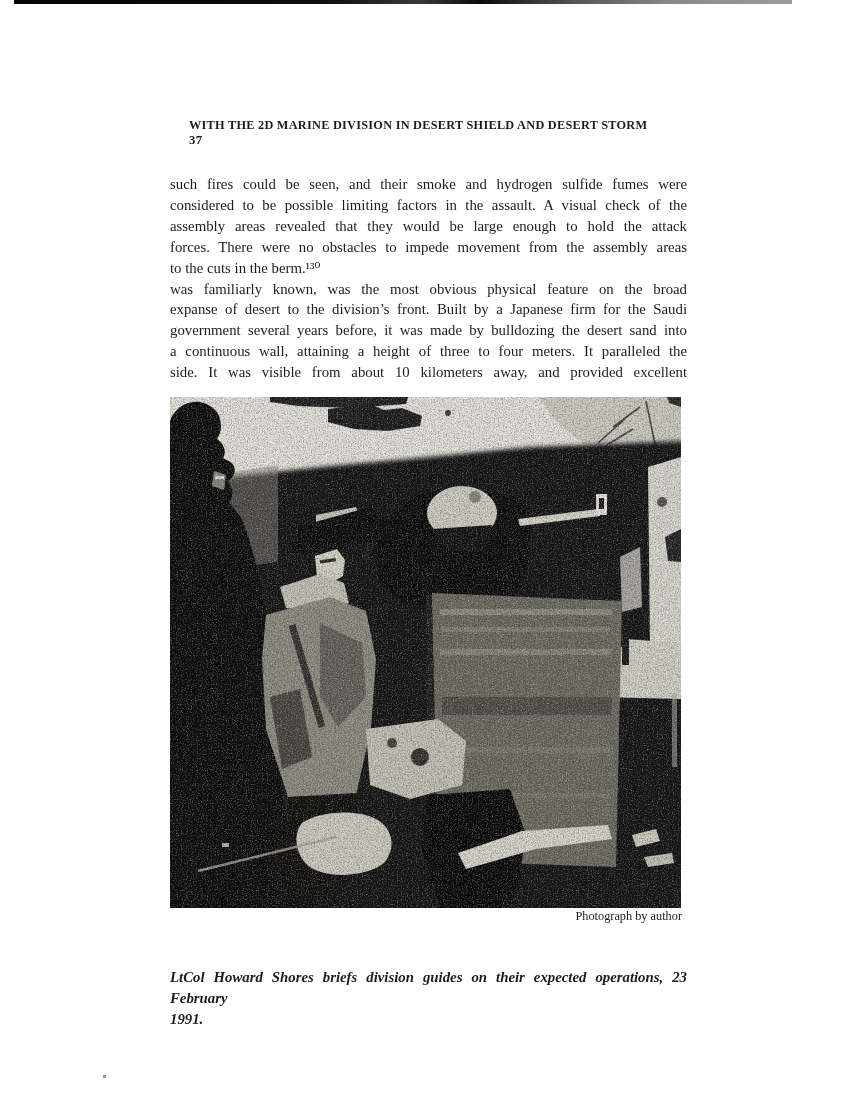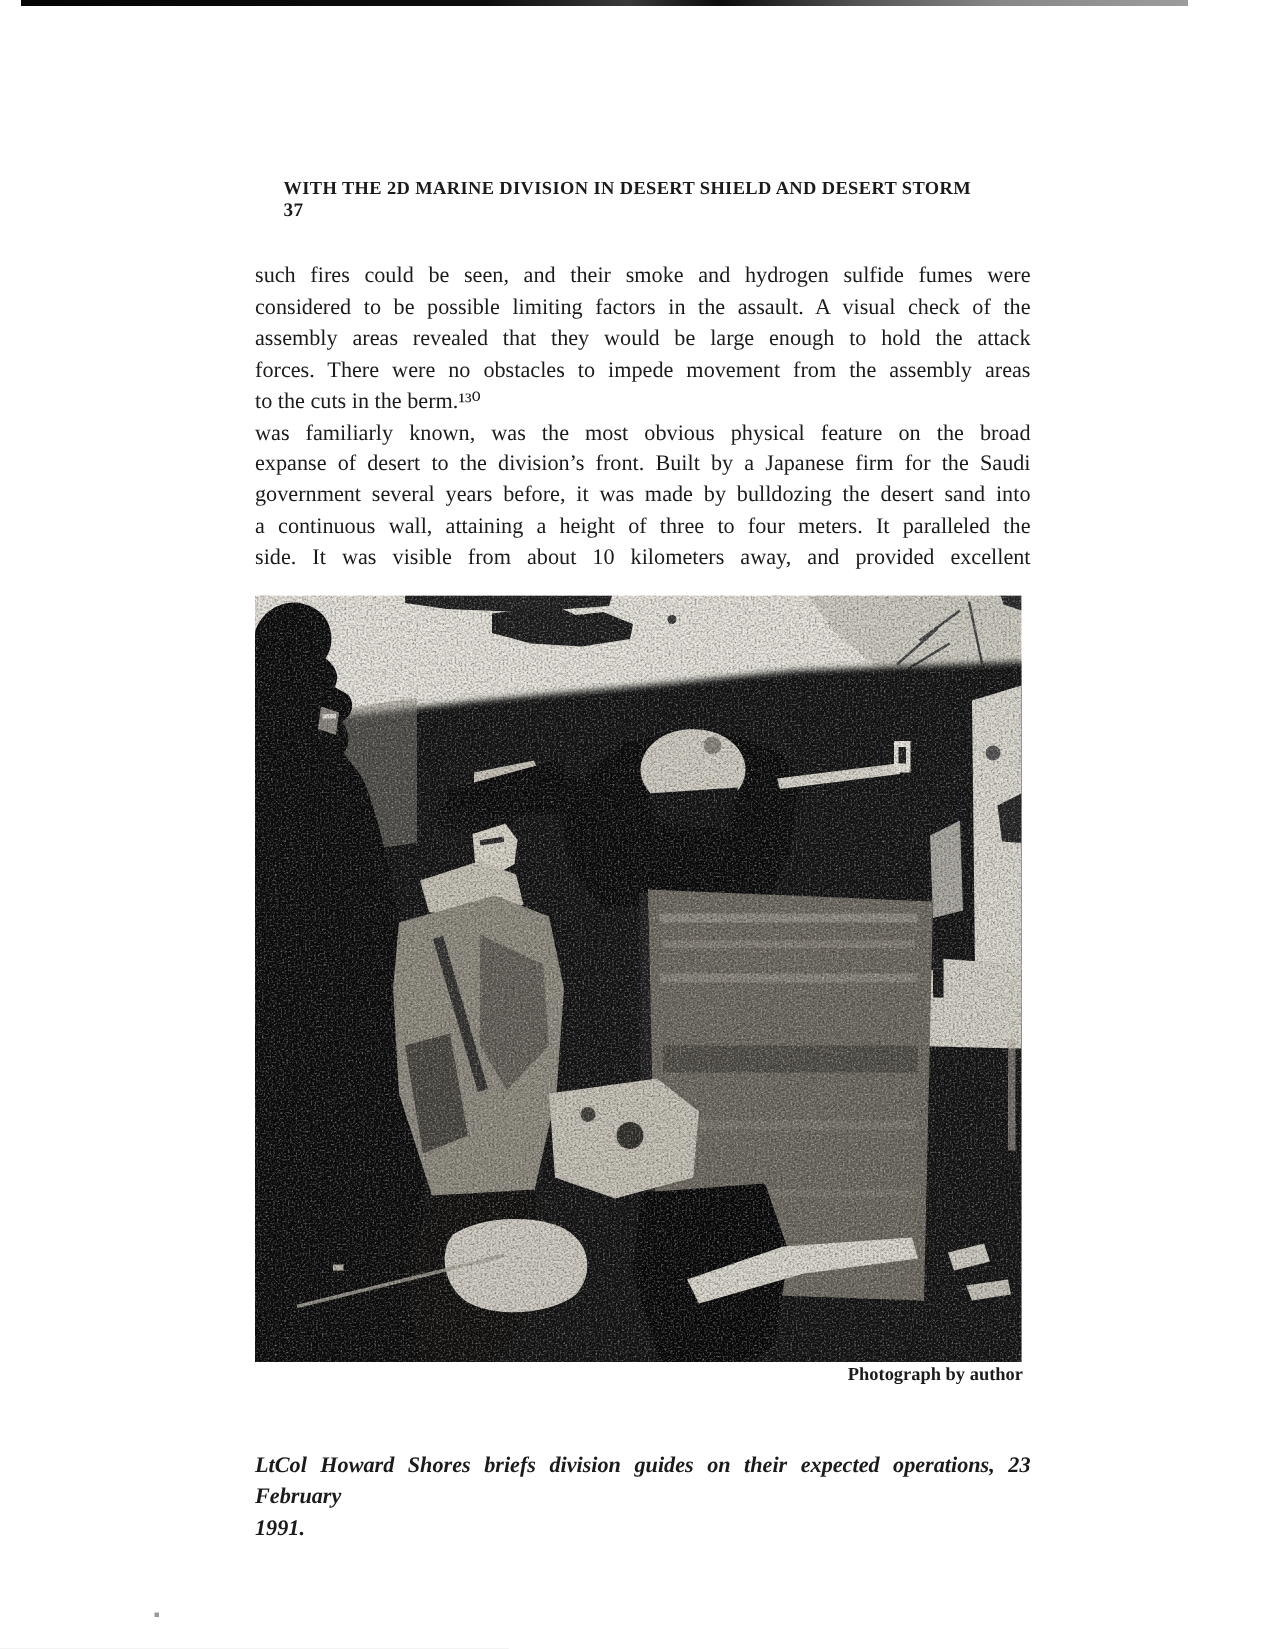--- a/index.html
+++ b/index.html
@@ -25,21 +25,21 @@
   .jline{text-align:justify;text-align-last:justify;}
   .jline.last{text-align-last:left;}
   .stretch-last .jline.last{text-align-last:justify;}
   .jline.indent{text-indent:27px;}
   .photo{
     position:absolute;top:397px;left:170px;width:511px;height:511px;margin:0;padding:0;
   }
   .photo svg{display:block;}
   .photo-credit{
     position:absolute;top:909px;left:170px;width:512px;
-    text-align:right;font-size:12.3px;font-weight:bold;
+    text-align:right;font-size:12.3px;font-weight:normal;
   }
   .caption{
     position:absolute;top:927px;left:170px;width:517px;
     font-size:14.8px;line-height:21px;font-weight:bold;font-style:italic;margin-top:40px;
   }
   .artifact-dot{
     position:absolute;top:1075px;left:103px;width:3px;height:3px;background:#9a9a9a;
   }
 </style>
 </head>

